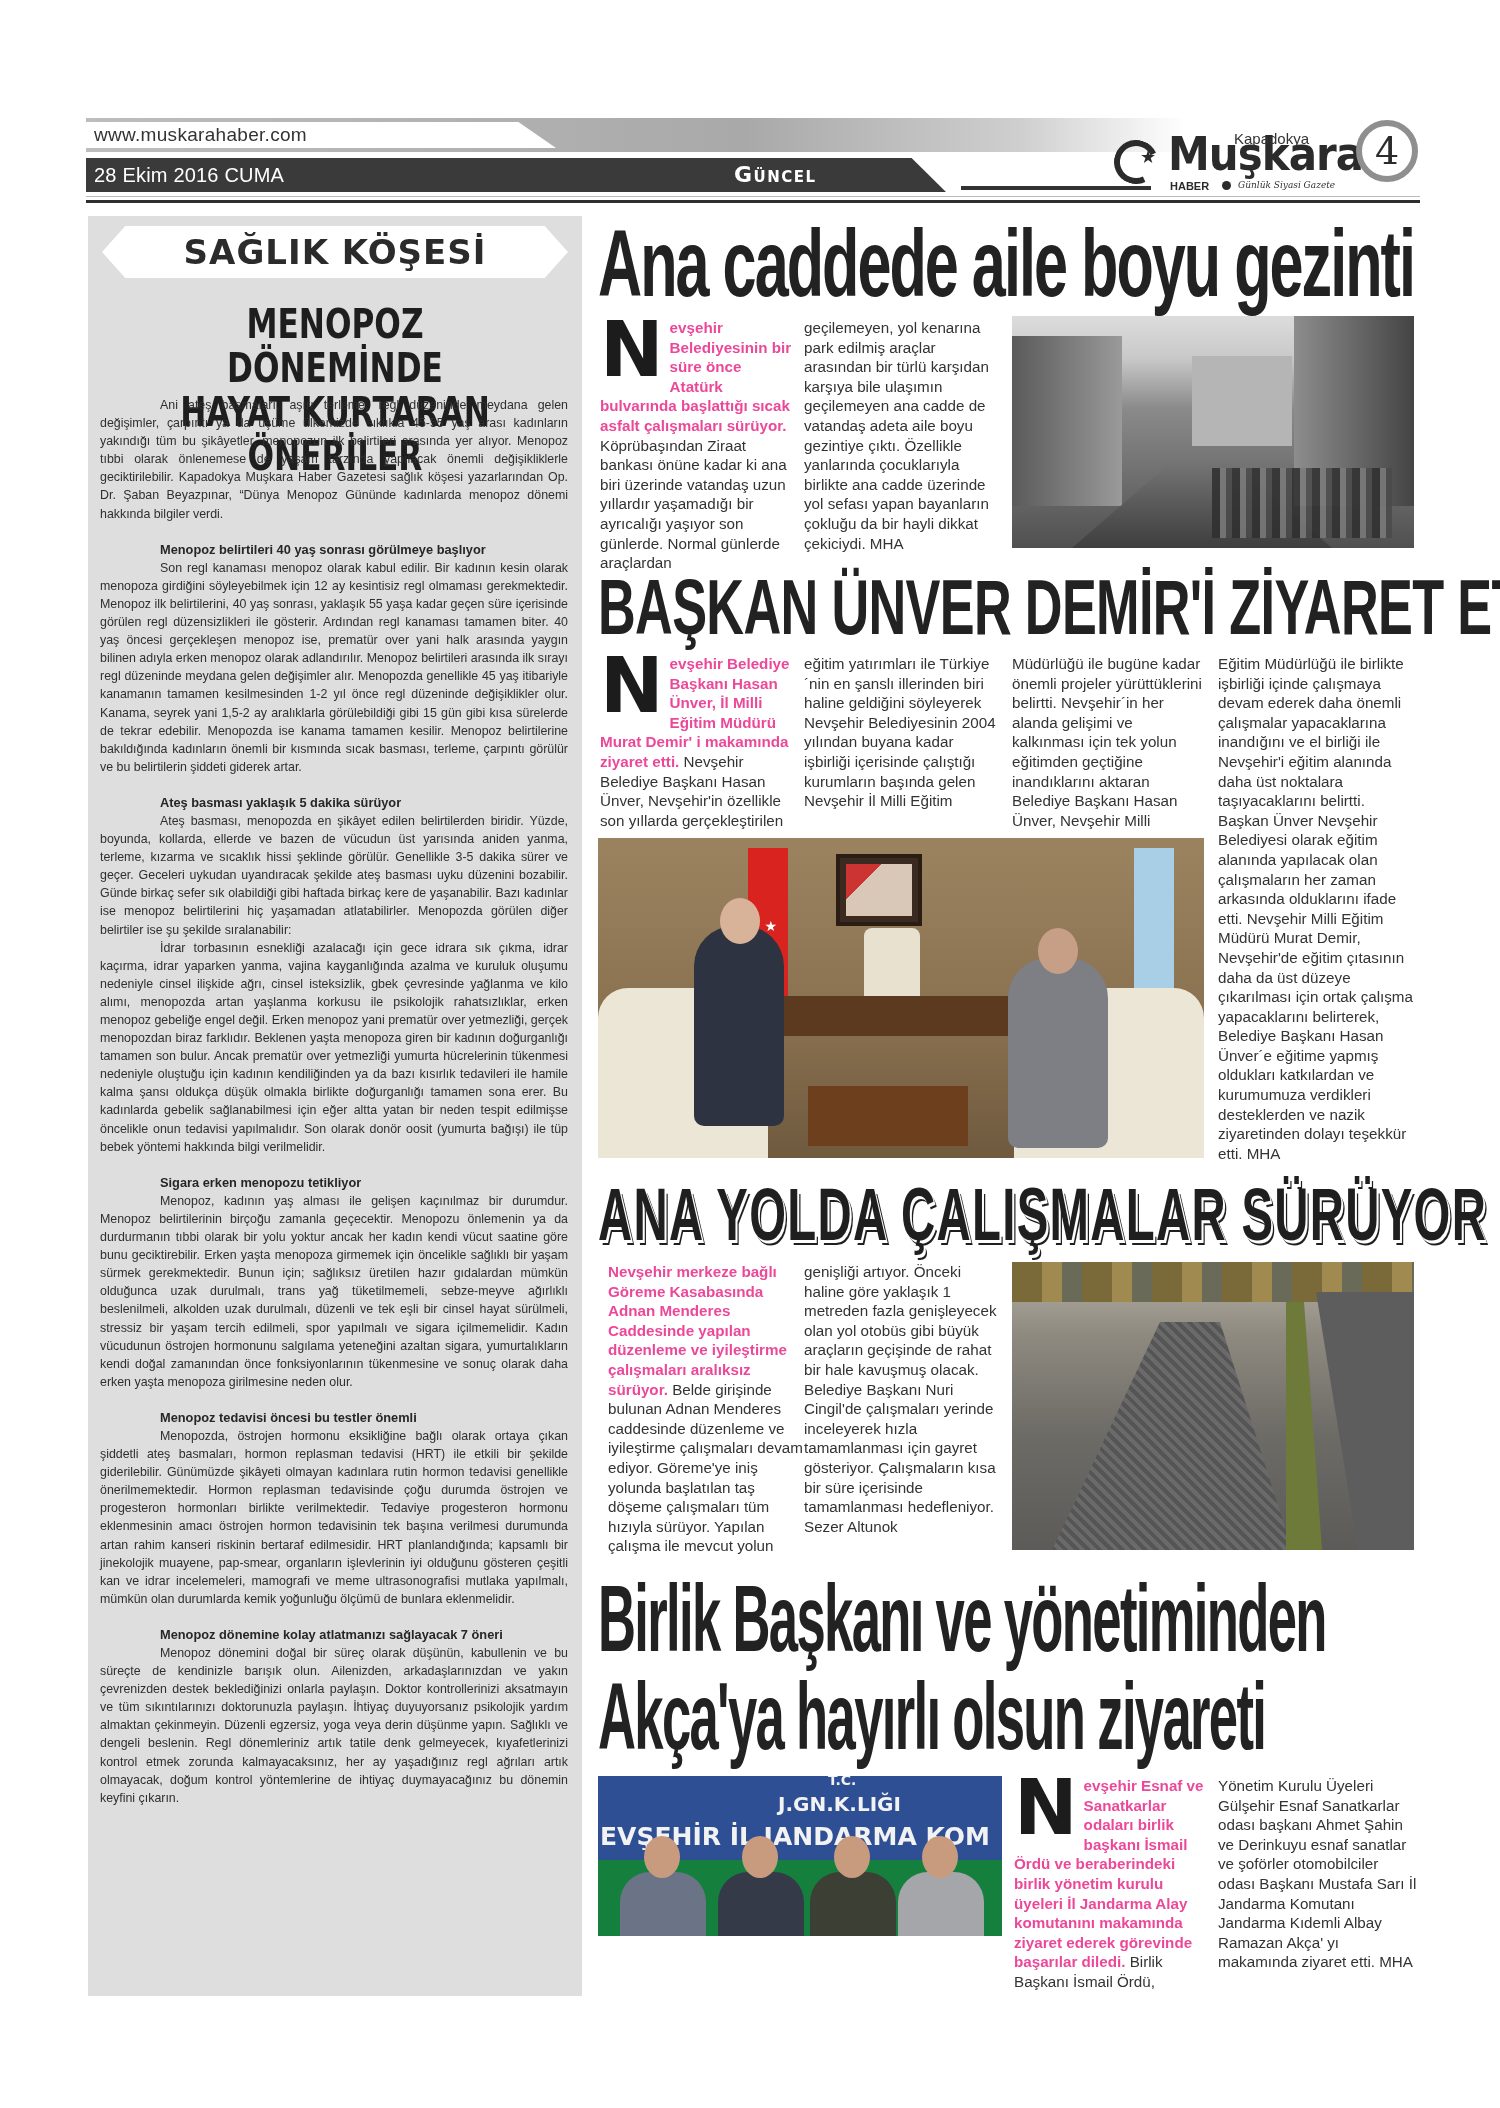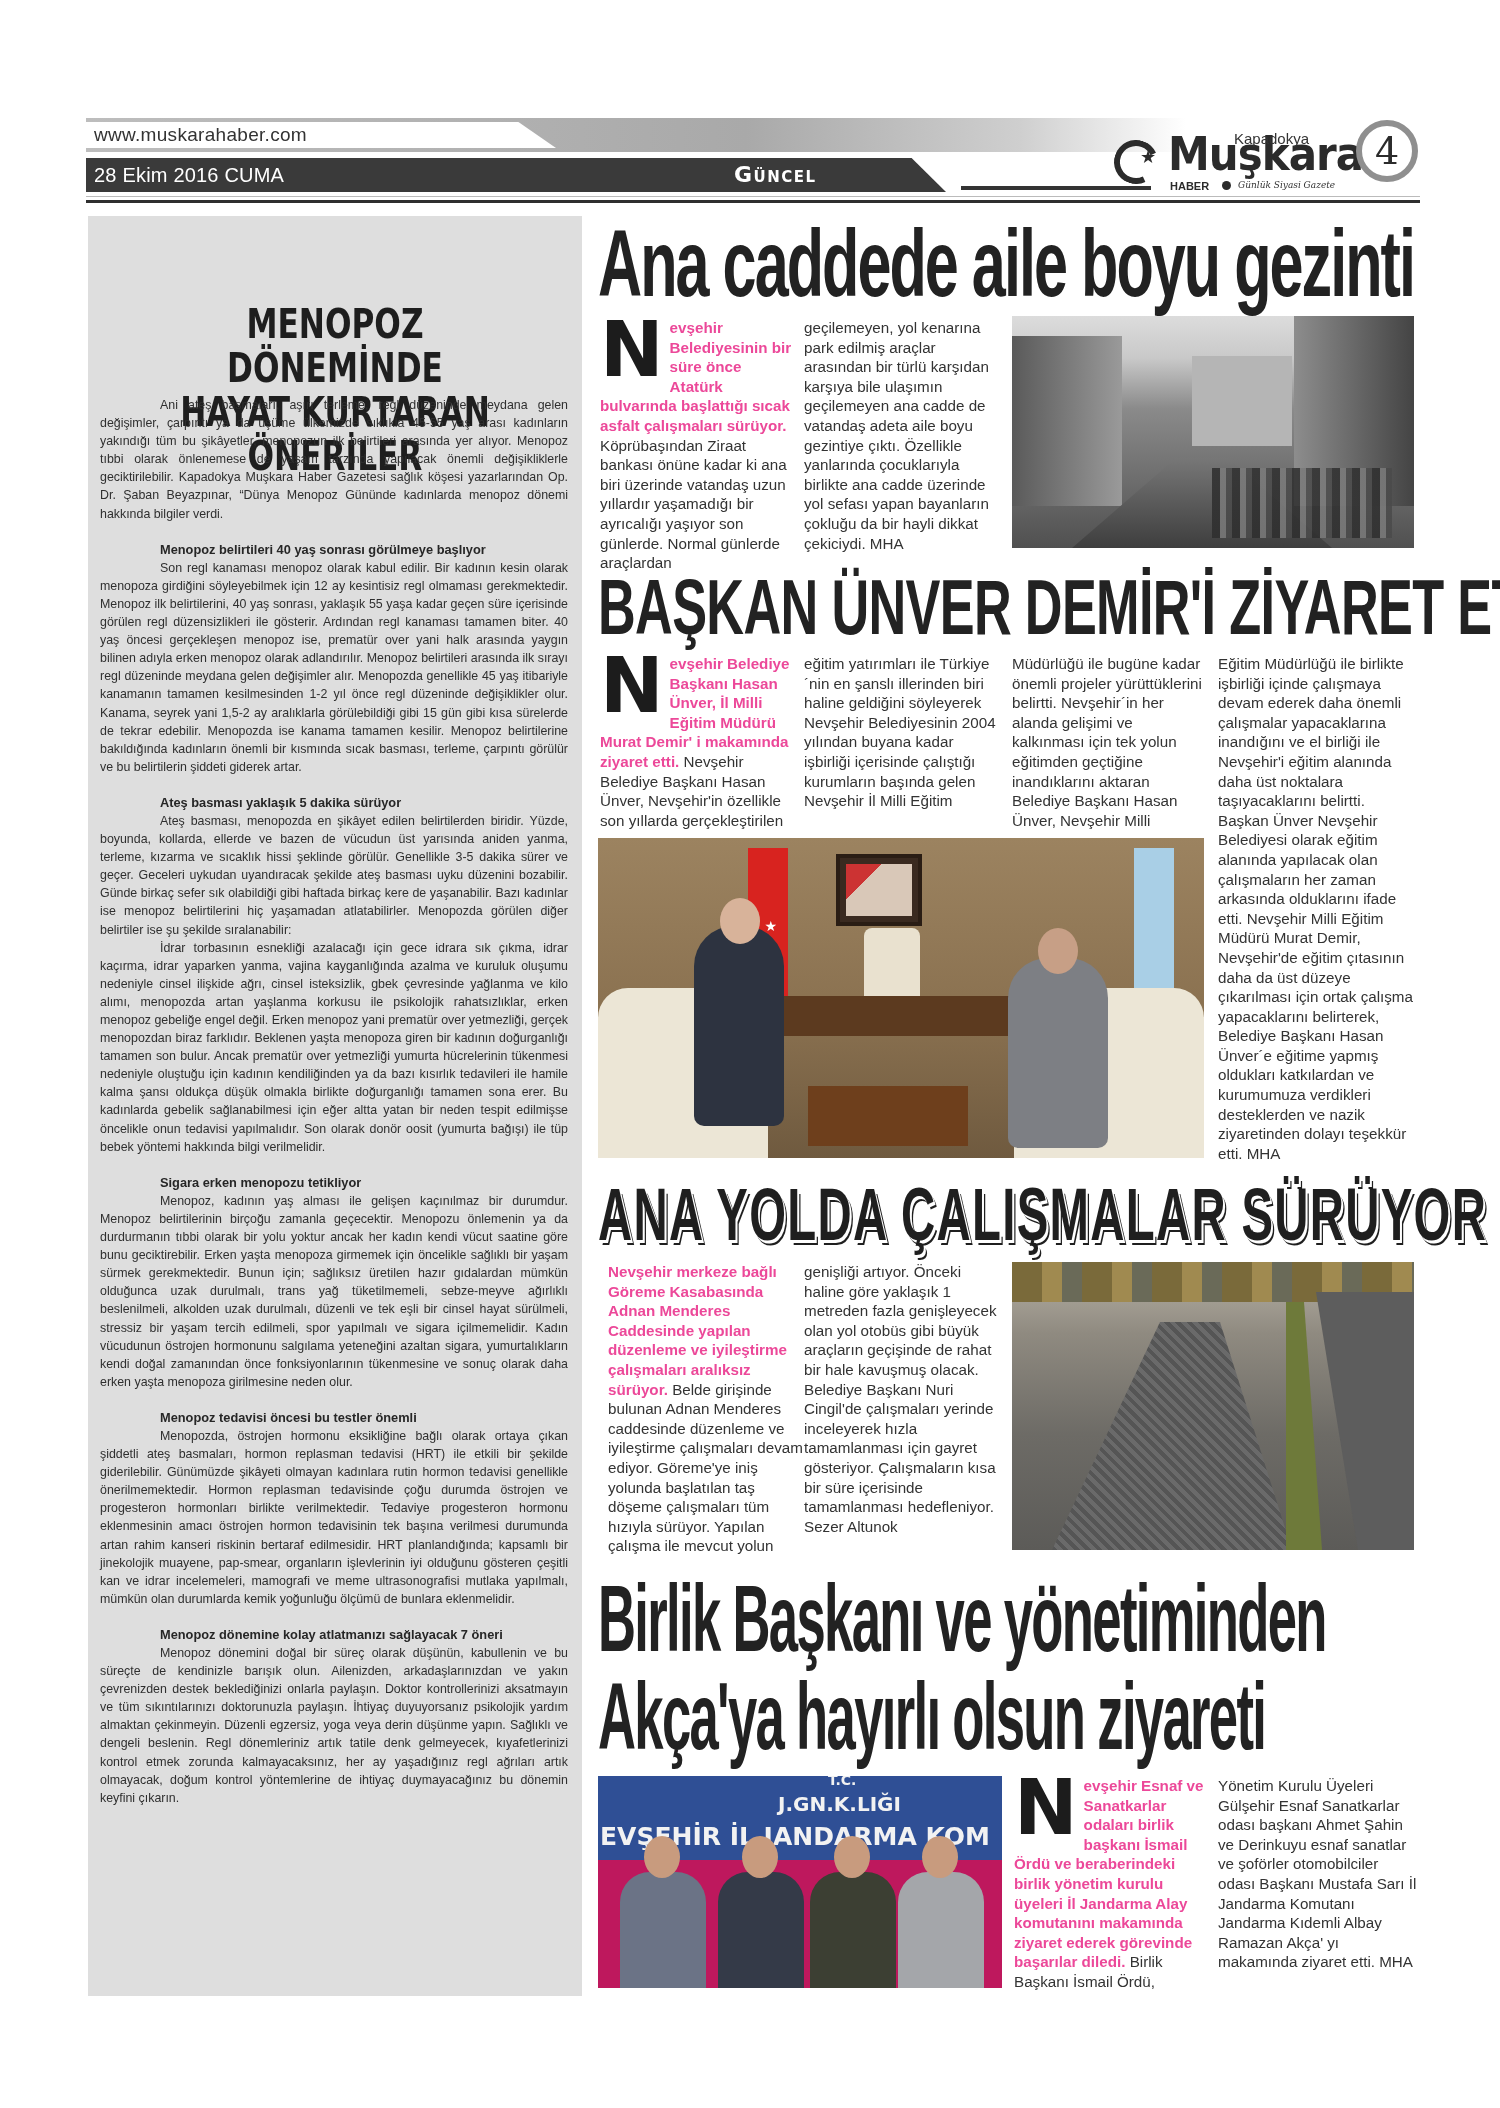--- a/index.html
+++ b/index.html
@@ -107,21 +107,21 @@
     background: repeating-linear-gradient(45deg, #555 0 4px, #6a6a6a 4px 8px);
     clip-path: polygon(45% 0, 70% 0, 100% 100%, 0 100%); }
   .ph-road .asphalt { position: absolute; right: 0; top: 30px; width: 140px; height: 258px; background: #5d5d5d;
     clip-path: polygon(30% 0, 100% 0, 100% 100%, 60% 100%); }
   .ph-road .grass { position: absolute; left: 250px; top: 40px; width: 60px; height: 248px; background: #6e7a3a;
     clip-path: polygon(40% 0, 70% 0, 100% 100%, 40% 100%); }
   .ph-road .trees { position: absolute; left: 0; top: 0; width: 402px; height: 40px;
     background: repeating-linear-gradient(90deg, #7a6a3a 0 30px, #a08a50 30px 50px, #6a6a58 50px 70px); }
 
   
-  .ph-jand { left: 598px; top: 1776px; width: 404px; height: 212px; background: #be185d; }
+  .ph-jand { left: 598px; top: 1776px; width: 404px; height: 160px; background: #15803d; }
   .ph-jand .sign { position: absolute; left: 0; top: 0; width: 404px; height: 84px; background: #2f4f95; }
   .ph-jand .sign-l1, .ph-jand .sign-l2, .ph-jand .sign-l3 { position: absolute; color: #f2f2f2; font-weight: bold;
     font-family: "DejaVu Sans", sans-serif; white-space: nowrap; }
   .ph-jand .sign-l1 { left: 230px; top: -4px; font-size: 14px; }
   .ph-jand .sign-l2 { left: 180px; top: 16px; font-size: 20px; }
   .ph-jand .sign-l3 { left: 2px; top: 46px; font-size: 25px; }
   .ph-jand .person { position: absolute; top: 96px; width: 86px; height: 116px; border-radius: 30px 30px 0 0; }
   .ph-jand .person::before { content: ""; position: absolute; left: 24px; top: -36px; width: 36px; height: 42px; border-radius: 50%; background: #c89b7e; }
   .ph-jand .p1 { left: 22px; background: #6b7386; }
   .ph-jand .p2 { left: 120px; background: #343a48; }
@@ -148,20 +148,23 @@
     <span class="logo-name">Muşkara</span>
     <span class="logo-kap">Kapadokya</span>
     <span class="logo-haber">HABER</span>
     <span class="logo-dot"></span>
     <span class="logo-tag">Günlük Siyasi Gazete</span>
   </div>
   <div class="page-num">4</div>
 </header>
 
 <section class="health">
+  <div class="health-banner">
+    <div class="health-banner-text">SAĞLIK KÖŞESİ</div>
+  </div>
   <h2 class="health-title">
     <span>MENOPOZ DÖNEMİNDE</span><br>
     <span>HAYAT KURTARAN ÖNERİLER</span>
   </h2>
   <div class="health-body">
     <p>Ani ateş basmaları, aşırı terleme, regl düzeninde meydana gelen değişimler, çarpıntı ya da üşüme ülkemizde sıklıkla 45-55 yaş arası kadınların yakındığı tüm bu şikâyetler, menopozun ilk belirtileri arasında yer alıyor. Menopoz tıbbi olarak önlenemese de yaşam tarzında yapılacak önemli değişikliklerle geciktirilebilir. Kapadokya Muşkara Haber Gazetesi sağlık köşesi yazarlarından Op. Dr. Şaban Beyazpınar, “Dünya Menopoz Gününde kadınlarda menopoz dönemi hakkında bilgiler verdi.</p>
 
     <h4 style="margin-top:18px">Menopoz belirtileri 40 yaş sonrası görülmeye başlıyor</h4>
     <p>Son regl kanaması menopoz olarak kabul edilir. Bir kadının kesin olarak menopoza girdiğini söyleyebilmek için 12 ay kesintisiz regl olmaması gerekmektedir. Menopoz ilk belirtilerini, 40 yaş sonrası, yaklaşık 55 yaşa kadar geçen süre içerisinde görülen regl düzensizlikleri ile gösterir. Ardından regl kanaması tamamen biter. 40 yaş öncesi gerçekleşen menopoz ise, prematür over yani halk arasında yaygın bilinen adıyla erken menopoz olarak adlandırılır. Menopoz belirtileri arasında ilk sırayı regl düzeninde meydana gelen değişimler alır. Menopozda genellikle 45 yaş itibariyle kanamanın tamamen kesilmesinden 1-2 yıl önce regl düzeninde değişiklikler olur. Kanama, seyrek yani 1,5-2 ay aralıklarla görülebildiği gibi 15 gün gibi kısa sürelerde de tekrar edebilir. Menopozda ise kanama tamamen kesilir. Menopoz belirtilerine bakıldığında kadınların önemli bir kısmında sıcak basması, terleme, çarpıntı görülür ve bu belirtilerin şiddeti giderek artar.</p>
 

